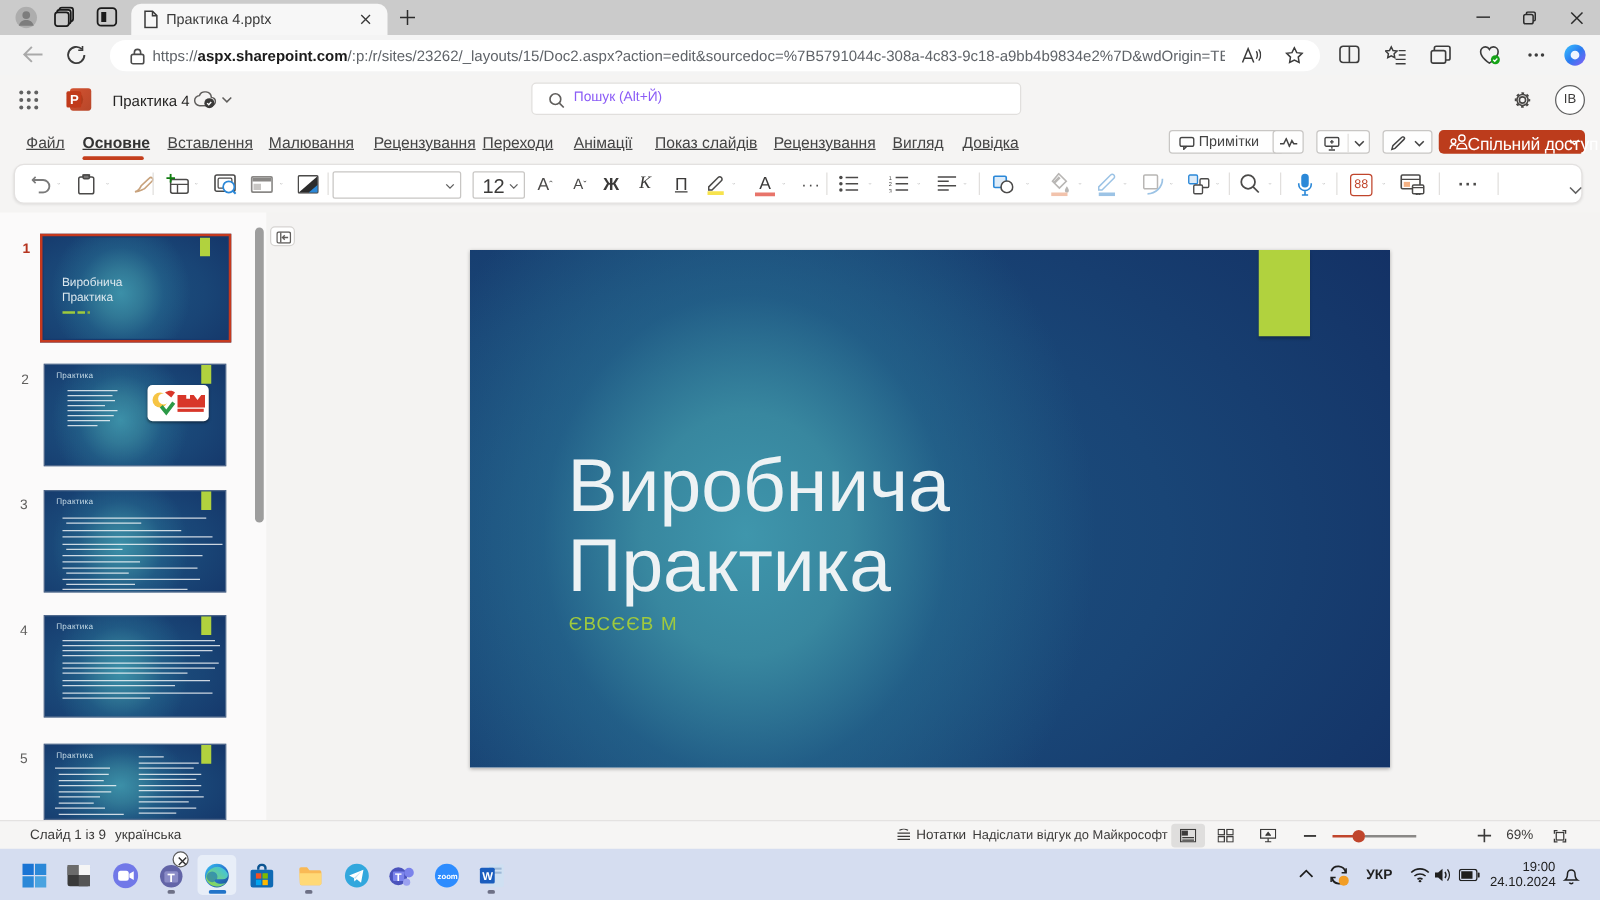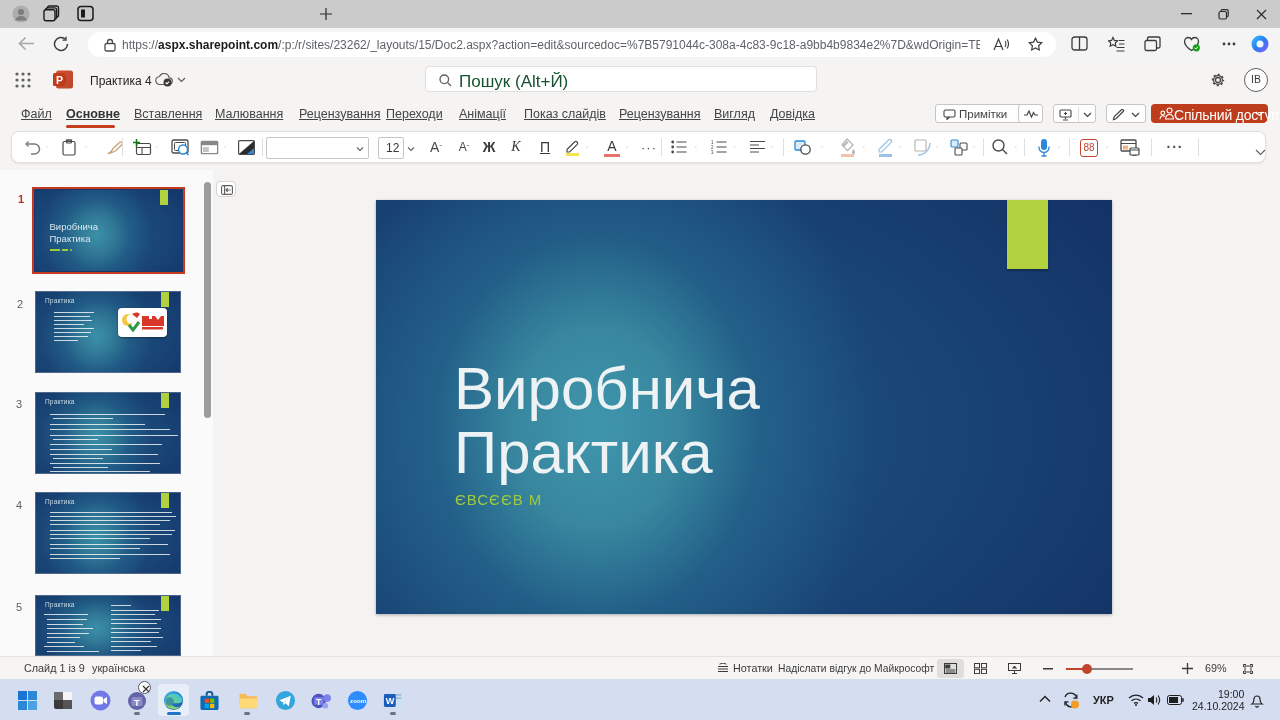--- a/index.html
+++ b/index.html
@@ -11,21 +11,21 @@
 #tab .title{position:absolute;left:28px;top:7px;font-size:11.5px;color:#3a3a3a;}
 
 #addr{left:0;top:28px;width:1280px;height:32px;background:#f4f4f4;}
 #pill{left:88px;top:3.5px;width:968px;height:25px;background:#fff;border-radius:13px;}
 #url{position:absolute;left:34px;top:6px;font-size:12px;color:#5f6368;white-space:nowrap;}
 #url b{color:#1b1b1b;font-weight:bold;}
 
 #ppthead{left:0;top:60px;width:1280px;height:37px;background:#f5f4f3;}
 #doctitle{left:90px;top:14px;font-size:12px;color:#252423;position:absolute;}
 #search{left:425px;top:6px;width:392px;height:26px;background:#fff;border:1px solid #e1dfdd;border-radius:4px;position:absolute;}
-#search span{position:absolute;left:33px;top:5px;font-size:17px;color:#14532d;}
+#search span{position:absolute;left:33px;top:5px;font-size:11px;color:#8b5cf6;}
 #avatar{left:1244px;top:8px;width:24px;height:24px;border-radius:50%;background:#fff;border:1.5px solid #616161;position:absolute;font-size:10.5px;color:#3b3a39;text-align:center;line-height:21px;}
 
 #ribbon{left:0;top:97px;width:1280px;height:33px;background:#f5f4f3;}
 .rtab{position:absolute;top:9.5px;font-size:12.5px;color:#444;white-space:nowrap;text-decoration:underline;}
 .rtab.active{color:#333;font-weight:bold;}
 #homeline{position:absolute;left:66px;top:28px;width:49px;height:2.5px;background:#c43e1c;border-radius:2px;}
 .hbtn{position:absolute;top:7px;height:19px;border:1px solid #c8c6c4;border-radius:3px;background:#fefefe;font-size:11.5px;color:#444;}
 #sharebtn{position:absolute;left:1151px;top:6.5px;width:117px;height:19px;background:#bc3c1c;border-radius:4px;color:#fff;font-size:12px;}
 
 #tbwrap{left:0;top:130px;width:1280px;height:40px;background:#f5f4f3;}
@@ -64,20 +64,30 @@
       </svg>
     <svg class="abs" style="left:43px;top:5px" width="17" height="17" viewBox="0 0 17 17" fill="none" stroke="#1b1b1b" stroke-width="1.4">
         <rect x="4.5" y="1" width="11" height="11" rx="2"></rect>
         <rect x="2.6" y="2.9" width="11" height="11" rx="2" fill="#cbcbcb"></rect>
         <rect x="1" y="4.8" width="11" height="11" rx="2" fill="#cbcbcb"></rect>
       </svg>
     <svg class="abs" style="left:77px;top:5px" width="17" height="17" viewBox="0 0 17 17" fill="none" stroke="#1b1b1b" stroke-width="1.5">
         <rect x="1" y="1.5" width="15" height="14" rx="3"></rect>
         <path d="M4 4.5h4v8H4z" fill="#1b1b1b" stroke="none"></path>
       </svg>
+    <div class="abs" id="tab">
+      <svg class="abs" style="left:9px;top:5px" width="13" height="15" viewBox="0 0 13 15" fill="none" stroke="#3a3a3a" stroke-width="1.2">
+          <path d="M2 1h6l3.5 3.5V14H2z"></path>
+          <path d="M8 1v3.5h3.5"></path>
+        </svg>
+      <span class="title">Практика 4.pptx</span>
+      <svg class="abs" style="left:183px;top:8px" width="9" height="9" viewBox="0 0 9 9" stroke="#3a3a3a" stroke-width="1.1">
+          <path d="M1 1l7 7M8 1l-7 7"></path>
+        </svg>
+    </div>
     <svg class="abs" style="left:320px;top:8px" width="12" height="12" viewBox="0 0 12 12" stroke="#2c2c2c" stroke-width="1.2">
         <path d="M6 0v12M0 6h12"></path>
       </svg>
     <svg class="abs" style="left:1181px;top:13px" width="11" height="2" viewBox="0 0 11 2">
         <rect width="11" height="1.3" fill="#2c2c2c"></rect>
       </svg>
     <svg class="abs" style="left:1218px;top:8.5px" width="11" height="11" viewBox="0 0 11 11" fill="none" stroke="#2c2c2c" stroke-width="1.2">
         <rect x="1" y="2.5" width="7.5" height="7.5" rx="1.5"></rect>
         <path d="M3.2 2.3V1.6a1 1 0 011-1h4.6a1.4 1.4 0 011.4 1.4v4.6a1 1 0 01-1 1h-.7"></path>
       </svg>
@@ -291,21 +301,21 @@
     <svg class="abs" style="left:226px;top:8px" width="17" height="15" viewBox="0 0 17 15">
           <rect x=".6" y=".6" width="15.8" height="13.8" rx="1" fill="#fff" stroke="#4b4a49" stroke-width="1.2"></rect>
           <path d="M1 14L16 1v13z" fill="#2b2b2b"></path>
           <path d="M9 14l7-6v6z" fill="#2b88d8"></path>
         </svg>
     <div class="sep" style="left:250px"></div>
     <div class="abs" style="left:254px;top:5px;width:103px;height:22px;border:1px solid #c8c6c4;border-radius:2px"></div>
     <svg class="chev" style="left:344px;top:13px" width="8" height="8" viewBox="0 0 8 8" fill="none" stroke="#616161" stroke-width="1.1">
           <path d="M1 2.5l3 3 3-3"></path>
         </svg>
-    <div class="abs" style="left:366px;top:5px;width:26px;height:22px;border:1px solid #c8c6c4;border-radius:2px;font-size:12px;color:#3b3a39;padding:3px 16px 0 7px">12</div>
+    <div class="abs" style="left:366px;top:5px;width:42px;height:22px;border:1px solid #c8c6c4;border-radius:2px;font-size:16px;color:#3b3a39;padding:3px 16px 0 7px">12</div>
     <svg class="chev" style="left:395px;top:13px" width="8" height="8" viewBox="0 0 8 8" fill="none" stroke="#616161" stroke-width="1.1">
           <path d="M1 2.5l3 3 3-3"></path>
         </svg>
     <div class="ti" style="left:413px;width:22px;font-size:14px">A<span style="font-size:8px;vertical-align:7px">ˆ</span></div>
     <div class="ti" style="left:441px;width:22px;font-size:12px">A<span style="font-size:8px;vertical-align:6px">ˇ</span></div>
     <div class="ti" style="left:468px;width:18px;font-size:14px;font-weight:bold;color:#3b3a39">Ж</div>
     <div class="ti" style="left:495px;width:18px;font-size:14px;font-style:italic;font-family:'Liberation Serif',serif;color:#3b3a39">К</div>
     <div class="ti" style="left:524px;width:18px;font-size:14px;color:#3b3a39;text-decoration:underline">П</div>
     <svg class="abs" style="left:552px;top:7px" width="17" height="17" viewBox="0 0 17 17">
           <path d="M3 10.5L10.5 3a1.8 1.8 0 012.6 2.6L5.6 13H3z" fill="none" stroke="#4b4a49" stroke-width="1.2"></path>

